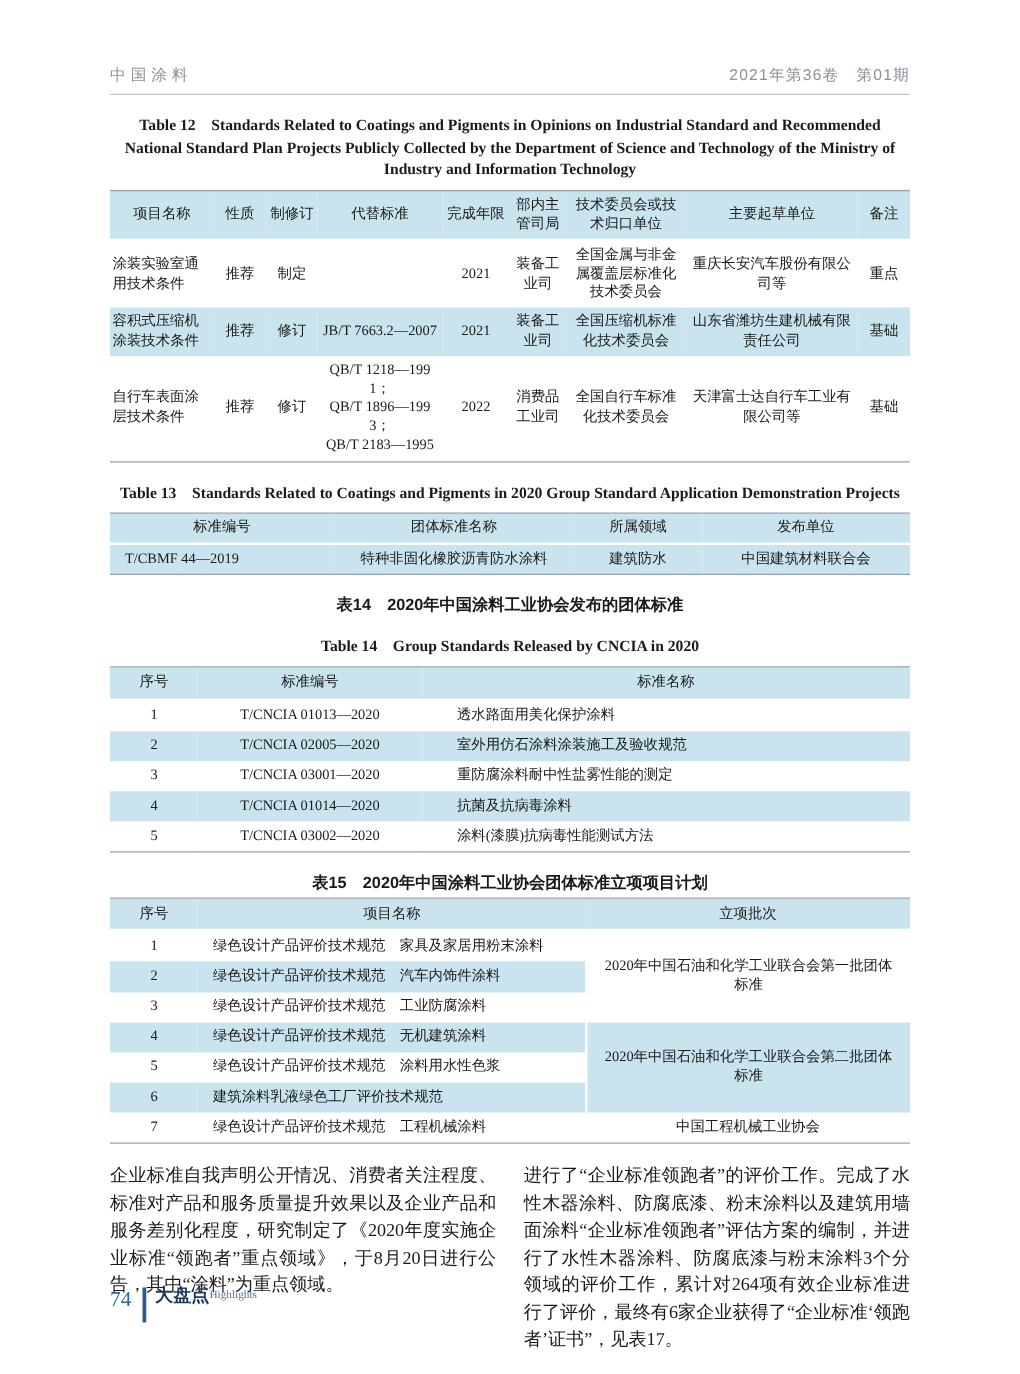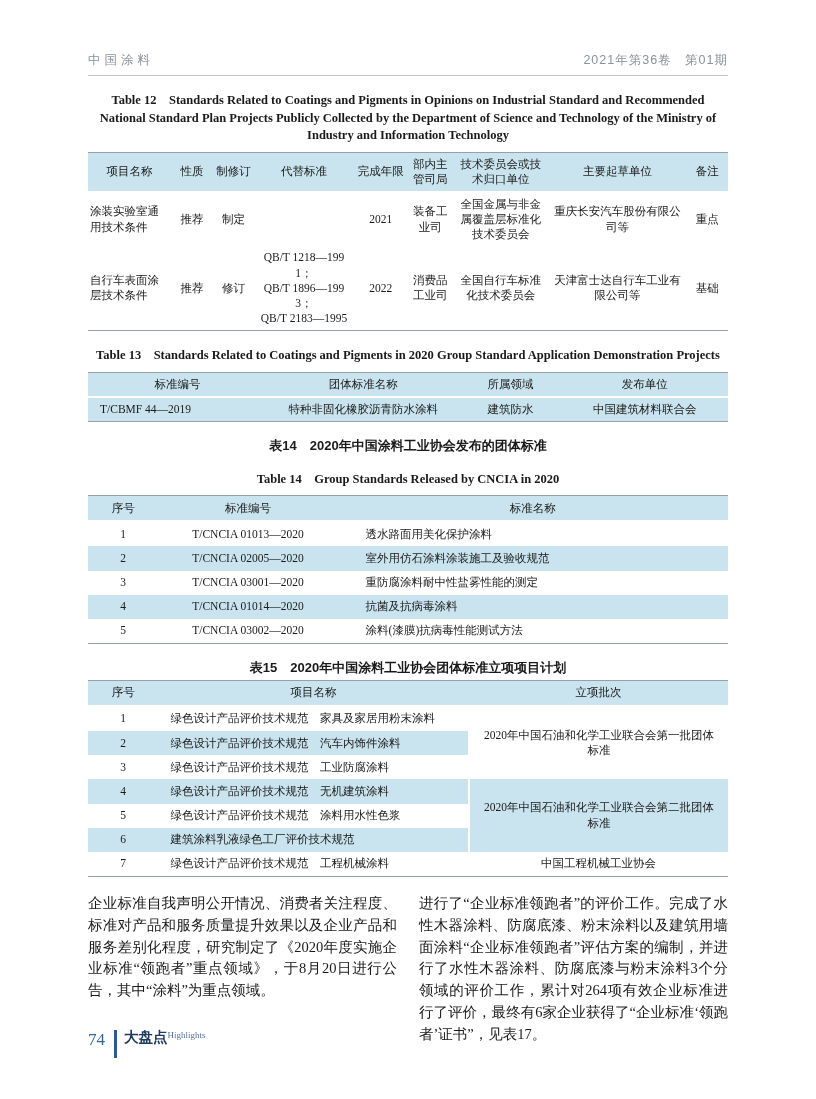--- a/index.html
+++ b/index.html
@@ -111,20 +111,31 @@
           <td class="proj-name">涂装实验室通用技术条件</td>
           <td>推荐</td>
           <td>制定</td>
           <td></td>
           <td>2021</td>
           <td>装备工业司</td>
           <td>全国金属与非金属覆盖层标准化技术委员会</td>
           <td>重庆长安汽车股份有限公司等</td>
           <td>重点</td>
         </tr>
+        <tr class="hl">
+          <td class="proj-name">容积式压缩机涂装技术条件</td>
+          <td>推荐</td>
+          <td>修订</td>
+          <td>JB/T 7663.2—2007</td>
+          <td>2021</td>
+          <td>装备工业司</td>
+          <td>全国压缩机标准化技术委员会</td>
+          <td>山东省潍坊生建机械有限责任公司</td>
+          <td>基础</td>
+        </tr>
         <tr>
           <td class="proj-name">自行车表面涂层技术条件</td>
           <td>推荐</td>
           <td>修订</td>
           <td class="pre">QB/T 1218—1991；
 QB/T 1896—1993；
 QB/T 2183—1995</td>
           <td>2022</td>
           <td>消费品工业司</td>
           <td>全国自行车标准化技术委员会</td>

